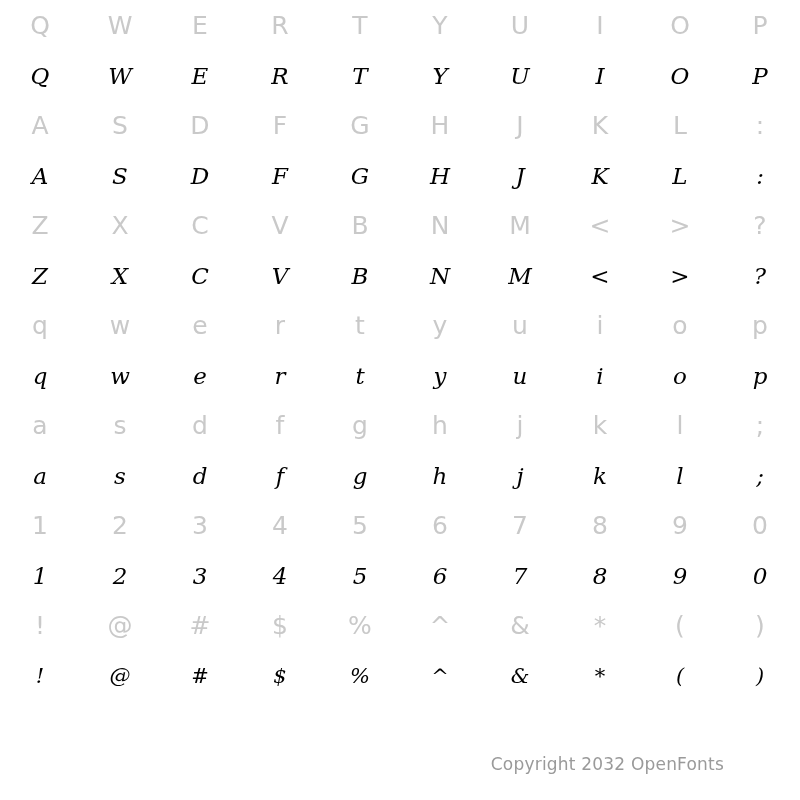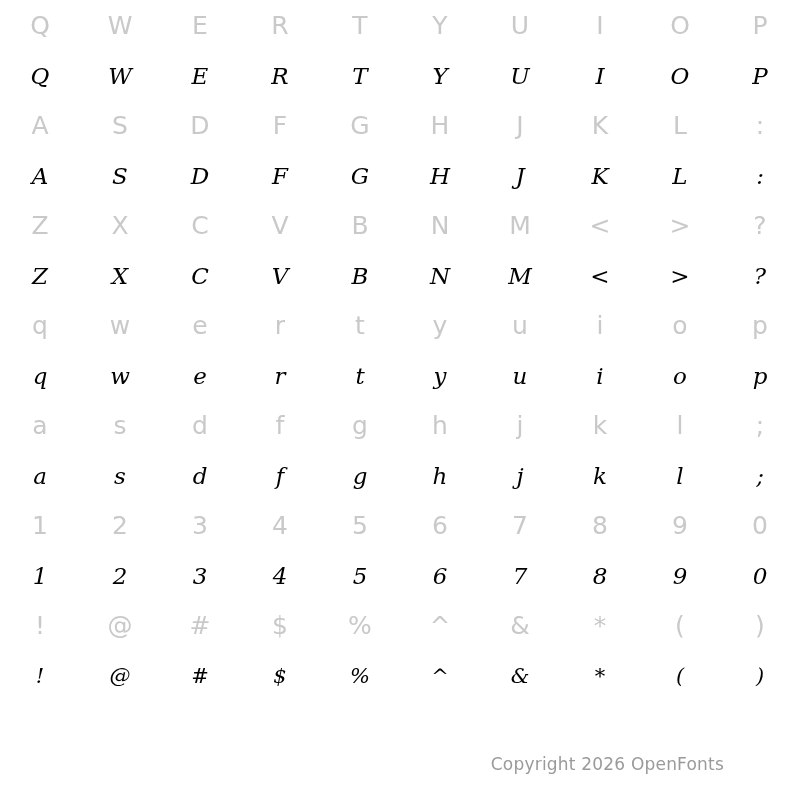--- a/index.html
+++ b/index.html
@@ -255,14 +255,14 @@
       <div class="cell">%</div>
       <div class="cell">^</div>
       <div class="cell">&amp;</div>
       <div class="cell">*</div>
       <div class="cell">(</div>
       <div class="cell">)</div>
     </div>
 
   </div>
 
-  <div class="footer">Copyright 2026 OpenFonts</div>
+  <div class="footer">Copyright 2032 OpenFonts</div>
 </div>
 
 </body></html>

